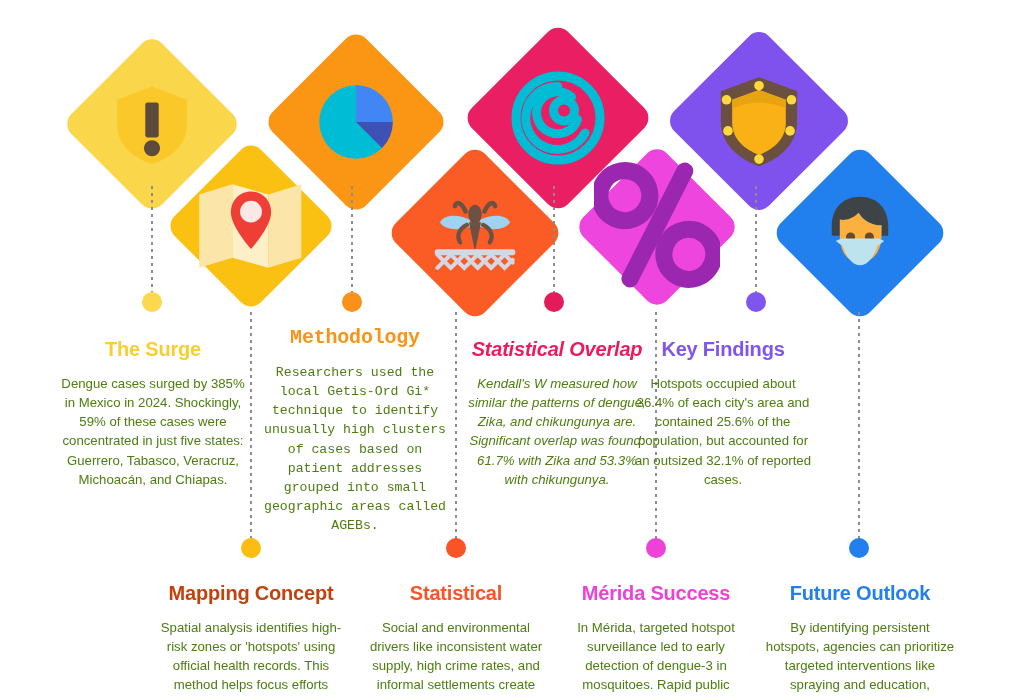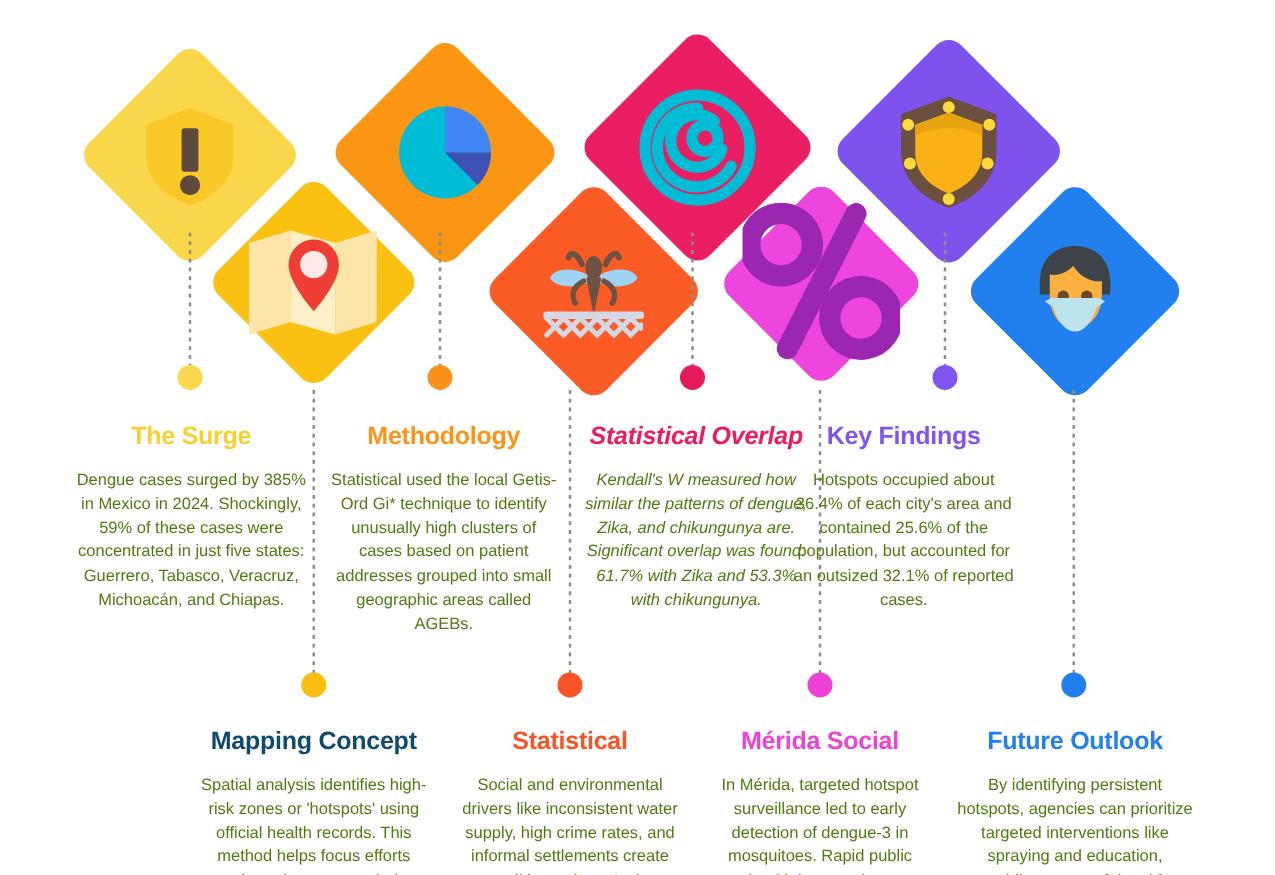--- a/index.html
+++ b/index.html
@@ -192,47 +192,47 @@
   <div class="conn-dot" style="left:646px; top:538px; background:#ED41D8;"></div>
 
   <div class="conn-line" style="left:858px; top:312px; height:228px;"></div>
   <div class="conn-dot" style="left:849px; top:538px; background:#2180ED;"></div>
 
   <div class="block" style="left:60px; top:338px; width:186px;">
     <div class="b-title" style="color:#F9CF2E;">The Surge</div>
     <div class="b-body">Dengue cases surged by 385% in Mexico in 2024. Shockingly, 59% of these cases were concentrated in just five states: Guerrero, Tabasco, Veracruz, Michoacán, and Chiapas.</div>
   </div>
 
-  <div class="block" style="left:262px; top:338px; width:186px;">
+  <div class="block" style="left:262px; top:327px; width:186px;font-family:Liberation Mono, monospace;">
     <div class="b-title" style="color:#FA9316;">Methodology</div>
-    <div class="b-body">Statistical used the local Getis-Ord Gi* technique to identify unusually high clusters of cases based on patient addresses grouped into small geographic areas called AGEBs.</div>
+    <div class="b-body">Researchers used the local Getis-Ord Gi* technique to identify unusually high clusters of cases based on patient addresses grouped into small geographic areas called AGEBs.</div>
   </div>
 
   <div class="block" style="left:464px; top:338px; width:186px;font-style:italic;">
     <div class="b-title" style="color:#ED1A5E;">Statistical Overlap</div>
     <div class="b-body">Kendall's W measured how similar the patterns of dengue, Zika, and chikungunya are. Significant overlap was found: 61.7% with Zika and 53.3% with chikungunya.</div>
   </div>
 
   <div class="block" style="left:630px; top:338px; width:186px;">
     <div class="b-title" style="color:#8054EE;">Key Findings</div>
     <div class="b-body">Hotspots occupied about 36.4% of each city's area and contained 25.6% of the population, but accounted for an outsized 32.1% of reported cases.</div>
   </div>
 
   <div class="block" style="left:158px; top:582px; width:186px;">
-    <div class="b-title" style="color:#0c4a6e;">Mapping Concept</div>
+    <div class="b-title" style="color:#c2410c;">Mapping Concept</div>
     <div class="b-body">Spatial analysis identifies high-risk zones or 'hotspots' using official health records. This method helps focus efforts where they are needed</div>
   </div>
 
   <div class="block" style="left:363px; top:582px; width:186px;">
     <div class="b-title" style="color:#FA5325;">Statistical</div>
     <div class="b-body">Social and environmental drivers like inconsistent water supply, high crime rates, and informal settlements create conditions where Aedes</div>
   </div>
 
   <div class="block" style="left:563px; top:582px; width:186px;">
-    <div class="b-title" style="color:#ED41D8;">Mérida Social</div>
+    <div class="b-title" style="color:#ED41D8;">Mérida Success</div>
     <div class="b-body">In Mérida, targeted hotspot surveillance led to early detection of dengue-3 in mosquitoes. Rapid public health interventions successfully prevented any</div>
   </div>
 
   <div class="block" style="left:764px; top:582px; width:192px;">
     <div class="b-title" style="color:#2180ED;text-align:center;">Future Outlook</div>
     <div class="b-body">By identifying persistent hotspots, agencies can prioritize targeted interventions like spraying and education, providing a powerful tool for smarter, more effective control programs.</div>
   </div>
 
 </div>
 

